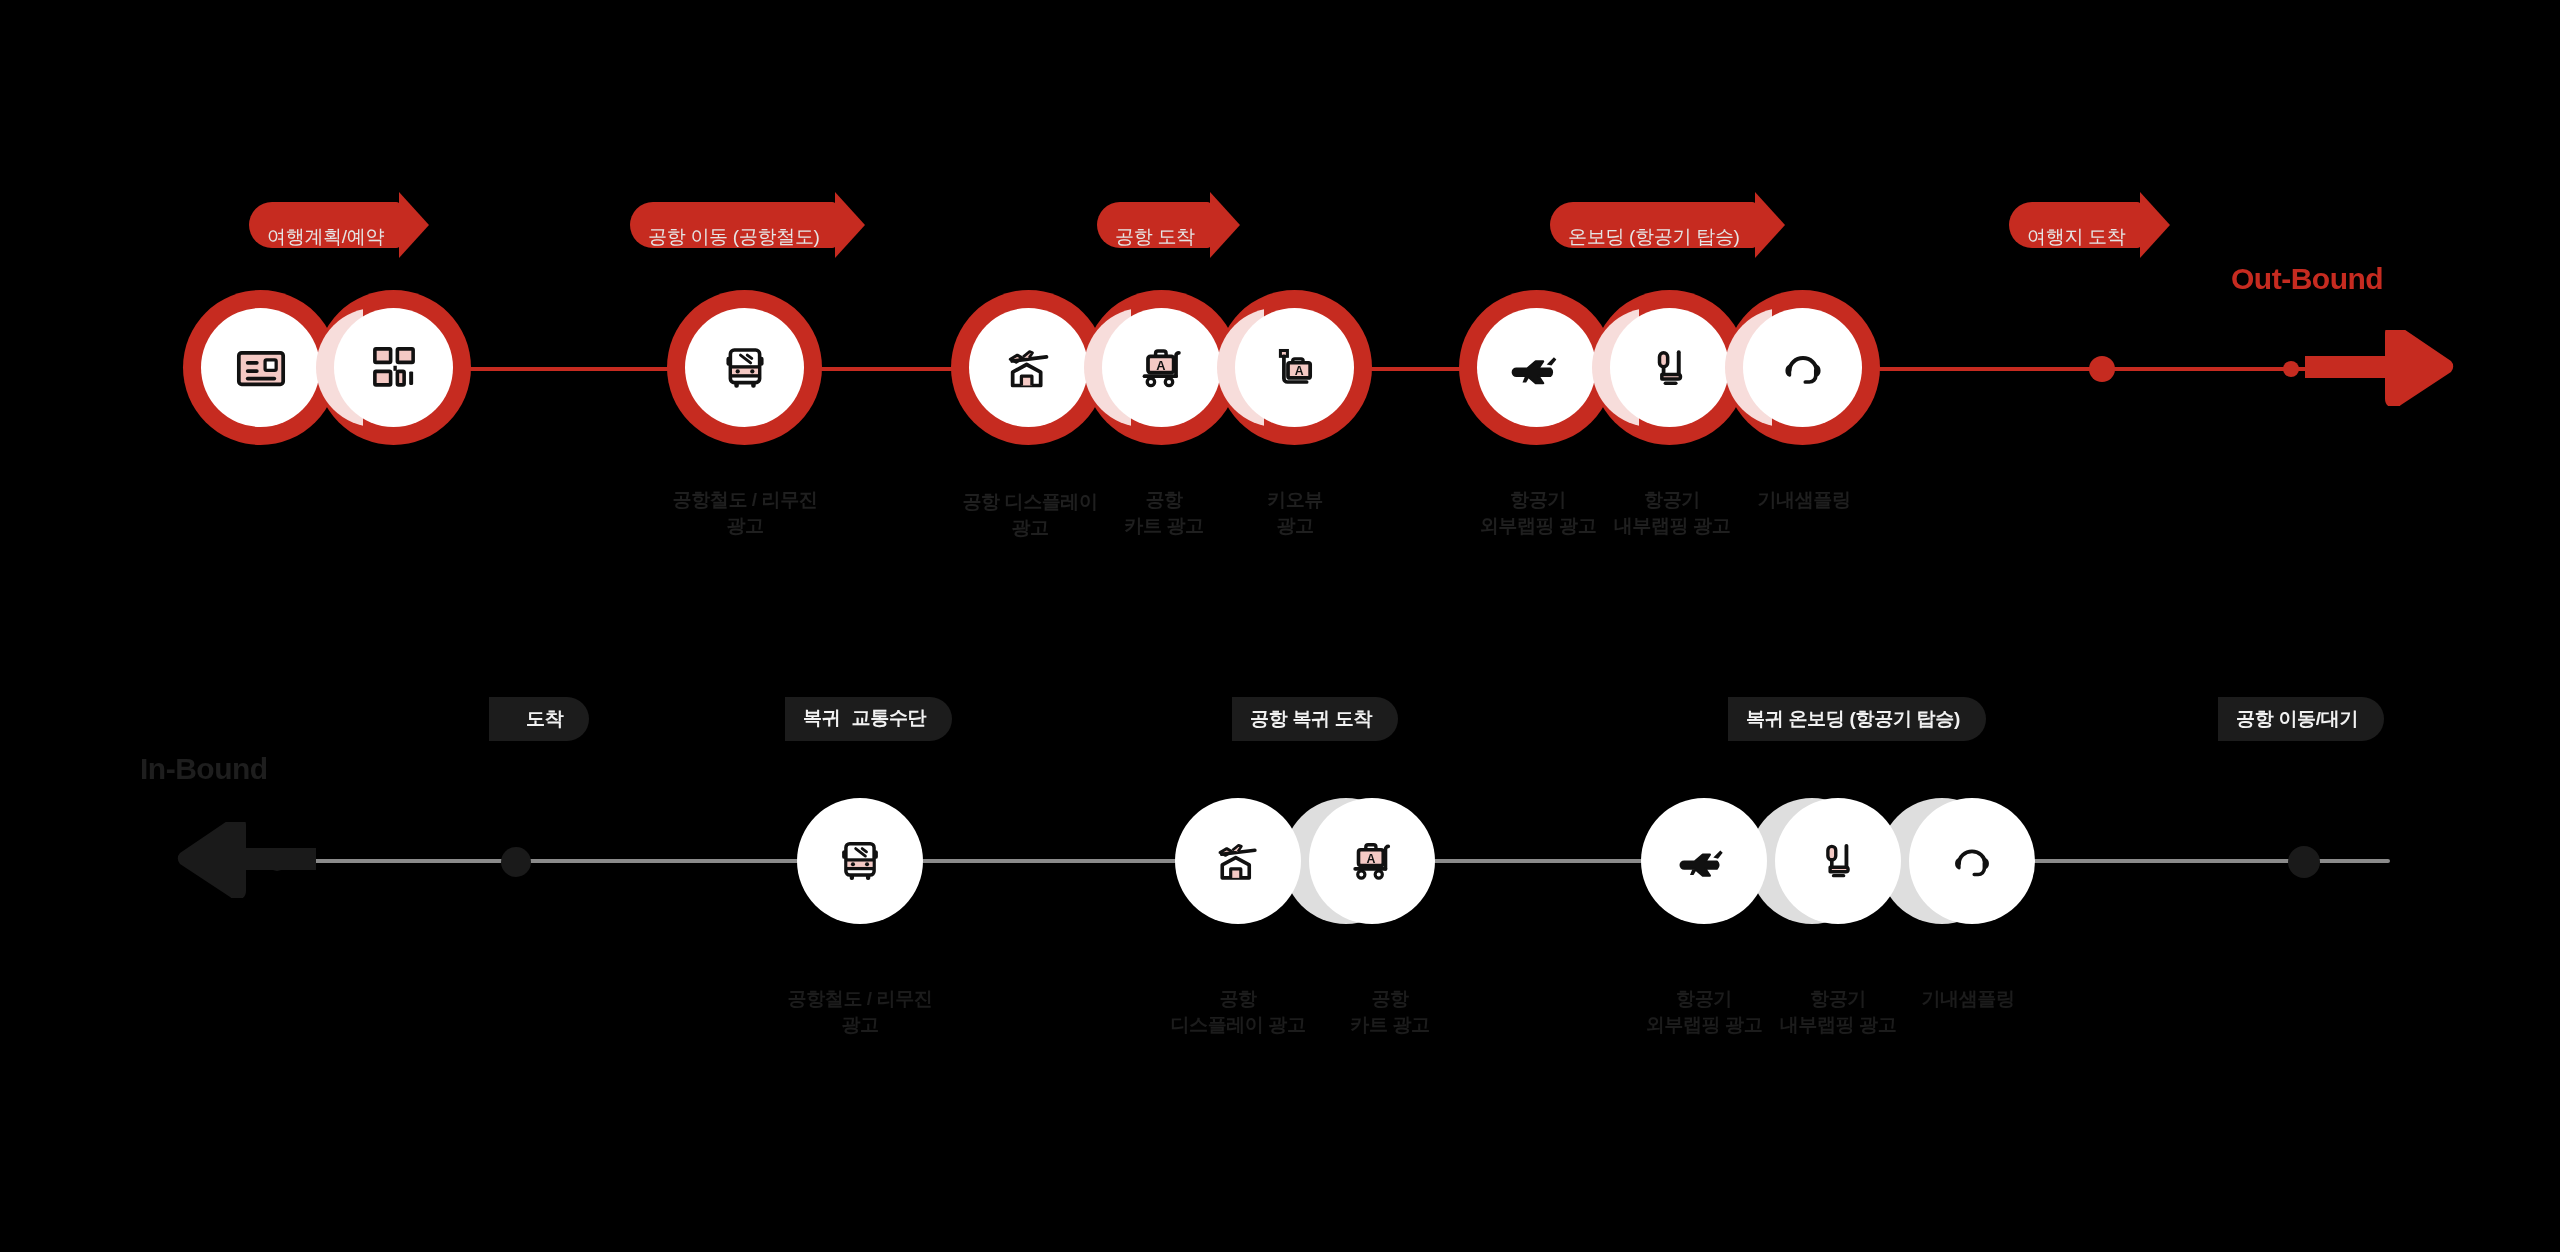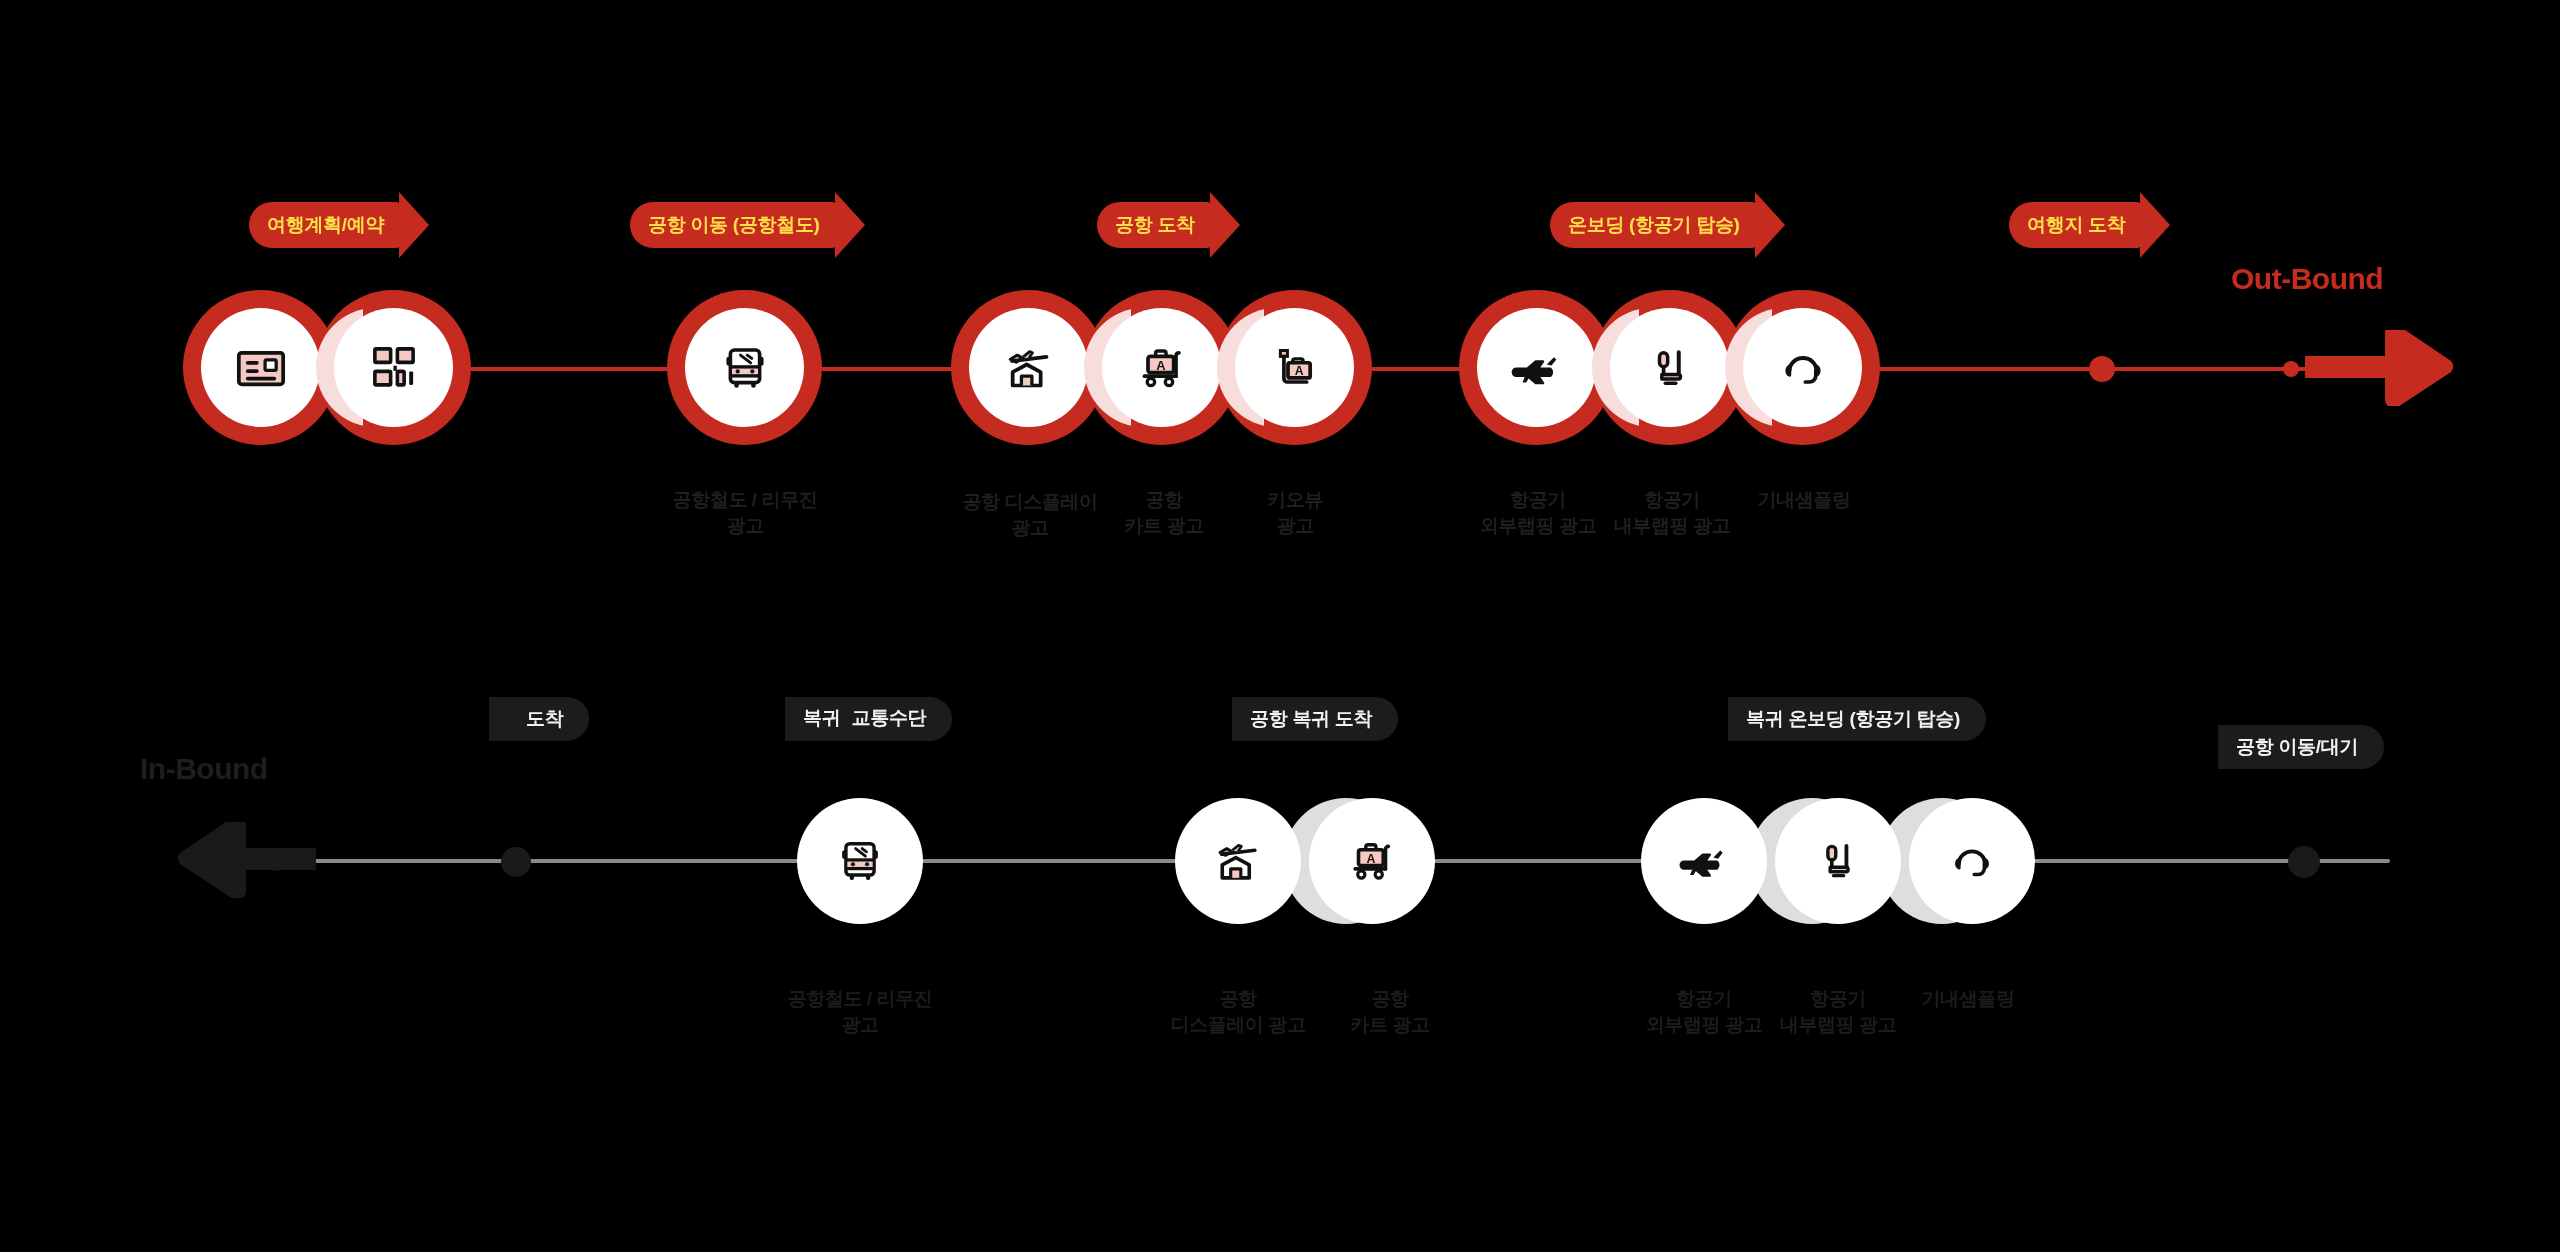--- a/index.html
+++ b/index.html
@@ -24,25 +24,25 @@
   .dot.in  { background: #1A1A1A; }
 
   
   .term-arrow { position: absolute; }
 
   
   .tag-out {
     position: absolute;
     height: 46px;
     background: #C62B20;
-    color: #fde047;
+    color: #e5e5e5;
     font-size: 19px;
-    font-weight: bold;
+    font-weight: normal;
     line-height: 46px;
-    padding: 0 16px 0 18px;
+    padding: 12px 16px 0 18px;
     border-radius: 23px 4px 4px 23px;
     white-space: nowrap;
     letter-spacing: -0.3px;
   }
   .tag-out::after {
     content: "";
     position: absolute;
     right: -29px; top: 50%;
     transform: translateY(-50%);
     width: 0; height: 0;
@@ -312,21 +312,21 @@
       <path d="M140 27 H60 V4 a9 9 0 0 0 -15.5 -6.2 L-6 32 a8 8 0 0 0 0 11 L44.5 76.2 A9 9 0 0 0 60 70 V49 h80 Z" fill="#1A1A1A" transform="translate(10,-1)"></path>
     </svg>
   </div>
 
   <div class="section-head in" style="left:140px; top:752px;">In-Bound</div>
 
   <div class="tag-in" style="left:489px; top:697px;padding-left:37px;">도착</div>
   <div class="tag-in" style="left:785px; top:697px;font-family:Liberation Mono, monospace;">복귀 교통수단</div>
   <div class="tag-in" style="left:1232px; top:697px;">공항 복귀 도착</div>
   <div class="tag-in" style="left:1728px; top:697px;">복귀 온보딩 (항공기 탑승)</div>
-  <div class="tag-in" style="left:2218px; top:697px;margin-top:28px;">공항 이동/대기</div>
+  <div class="tag-in" style="left:2218px; top:697px;">공항 이동/대기</div>
 
   <div class="node" style="left:797px; top:798px; width:126px; height:126px;">
     <div class="disc-in" style="left:0; top:0; width:126px; height:126px;">
       <span class="icon">
         <svg width="52" height="52" viewBox="0 0 48 48" aria-hidden="true">
           <rect x="11" y="8" width="26" height="29" rx="3.5" fill="#fff" stroke="#111" stroke-width="3.2"></rect>
           <rect x="12.5" y="23" width="23" height="8" fill="#F4C9C4"></rect>
           <path d="M11 23 h26" stroke="#111" stroke-width="3"></path>
           <path d="M11 31 h26" stroke="#111" stroke-width="3"></path>
           <path d="M20 12.5 l9 7 M26 12.5 l4 3" stroke="#111" stroke-width="2.6" stroke-linecap="round"></path>

